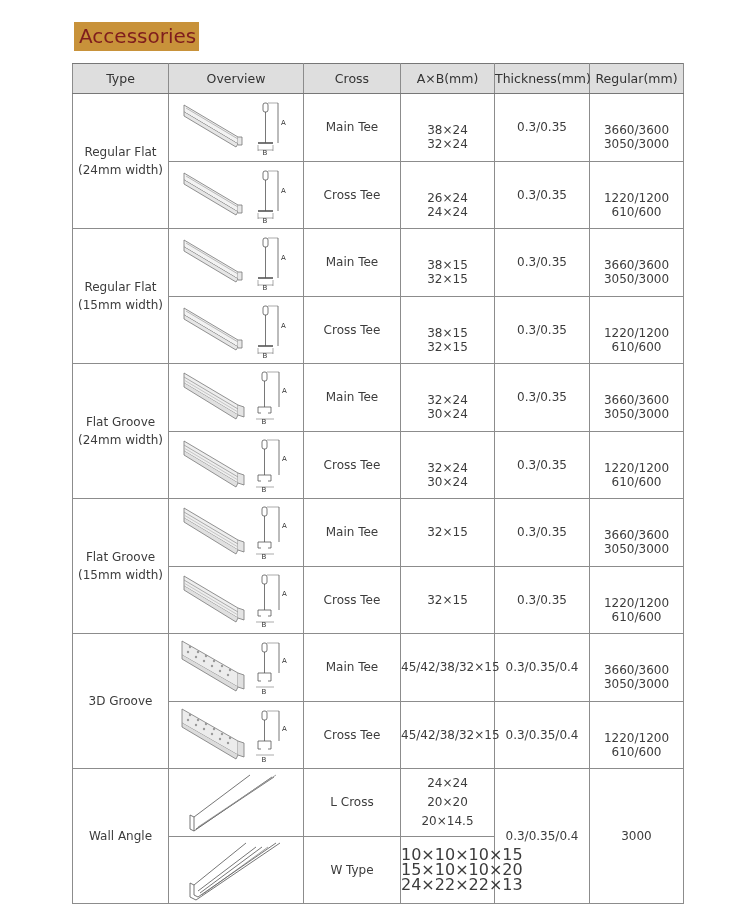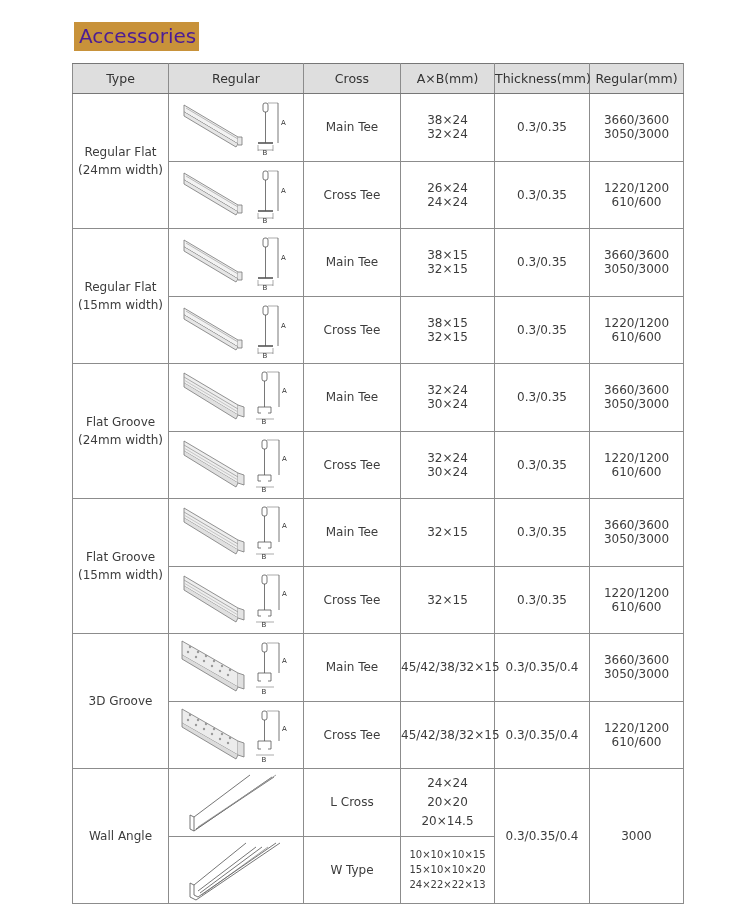--- a/index.html
+++ b/index.html
@@ -1,21 +1,21 @@
 <!DOCTYPE html>
 <html><head>
 <meta charset="utf-8">
 <style>
   * { box-sizing: border-box; margin: 0; padding: 0; }
   html, body { width: 750px; height: 916px; background: #ffffff; overflow: hidden; }
   body { position: relative; font-family: "DejaVu Sans", sans-serif; color: #333; }
 
   .title-box {
     position: absolute; left: 74px; top: 22px; width: 125px; height: 29px;
-    background: #c8923a; color: #4c1d95;
+    background: #c8923a; color: #7f1d1d;
     font-family: "DejaVu Sans", sans-serif; font-size: 20px; line-height: 29px;
     padding-left: 5px; letter-spacing: 0px; font-weight: normal;
     transform-origin: left center;
   }
 
   table.spec {
     position: absolute; left: 72px; top: 63px;
     border-collapse: collapse; table-layout: fixed;
     width: 611px;
   }
@@ -24,23 +24,23 @@
     font-size: 12px; color: #3c3c3c; font-weight: normal;
   }
   table.spec th {
     background: #dedede; height: 30px; font-size: 12.5px; color: #333;
     border-top: 1.5px solid #777; border-bottom: 1.5px solid #777; margin-top: 9px;
   }
   td.type { font-size: 12.5px; line-height: 18px; color: #3a3a3a; }
   td.item { font-size: 12.5px; color: #3a3a3a; }
   td.overview { padding: 0; background: #fff; }
   td.dim, td.len { font-size: 12.5px; color: #444; }
-  .two { display: flex; flex-direction: column; justify-content: center; height: 48px; margin: 0 auto; }
+  .two { display: flex; flex-direction: column; justify-content: flex-end; height: 48px; margin: 0 auto; }
   .three { display: flex; flex-direction: column; gap: 2px; line-height: 17px; }
-  .tight { line-height: 13px; font-size: 10px; }
+  .tight { line-height: 13px; font-size: 16px; }
   td.thk { font-size: 12.5px; color: #444; }
   tr.r { height: 67.5px; }
   svg { display: block; margin: 0 auto; }
 </style>
 </head>
 <body>
 
 <div class="title-box">Accessories</div>
 
 <table class="spec">
@@ -48,21 +48,21 @@
     <col style="width:96px">
       <col style="width:135px">
       <col style="width:97px">
     <col style="width:94px">
       <col style="width:95px">
       <col style="width:94px">
   </colgroup>
   <thead>
     <tr>
       <th>Type</th>
-      <th>Regular</th>
+      <th>Overview</th>
       <th>Cross</th>
       <th>A×B(mm)</th>
       <th>Thickness(mm)</th>
       <th>Regular(mm)</th>
     </tr>
   </thead>
   <tbody id="tbody">
       <tr class="r">
         <td class="type" rowspan="2">
           <div>Regular Flat</div>

